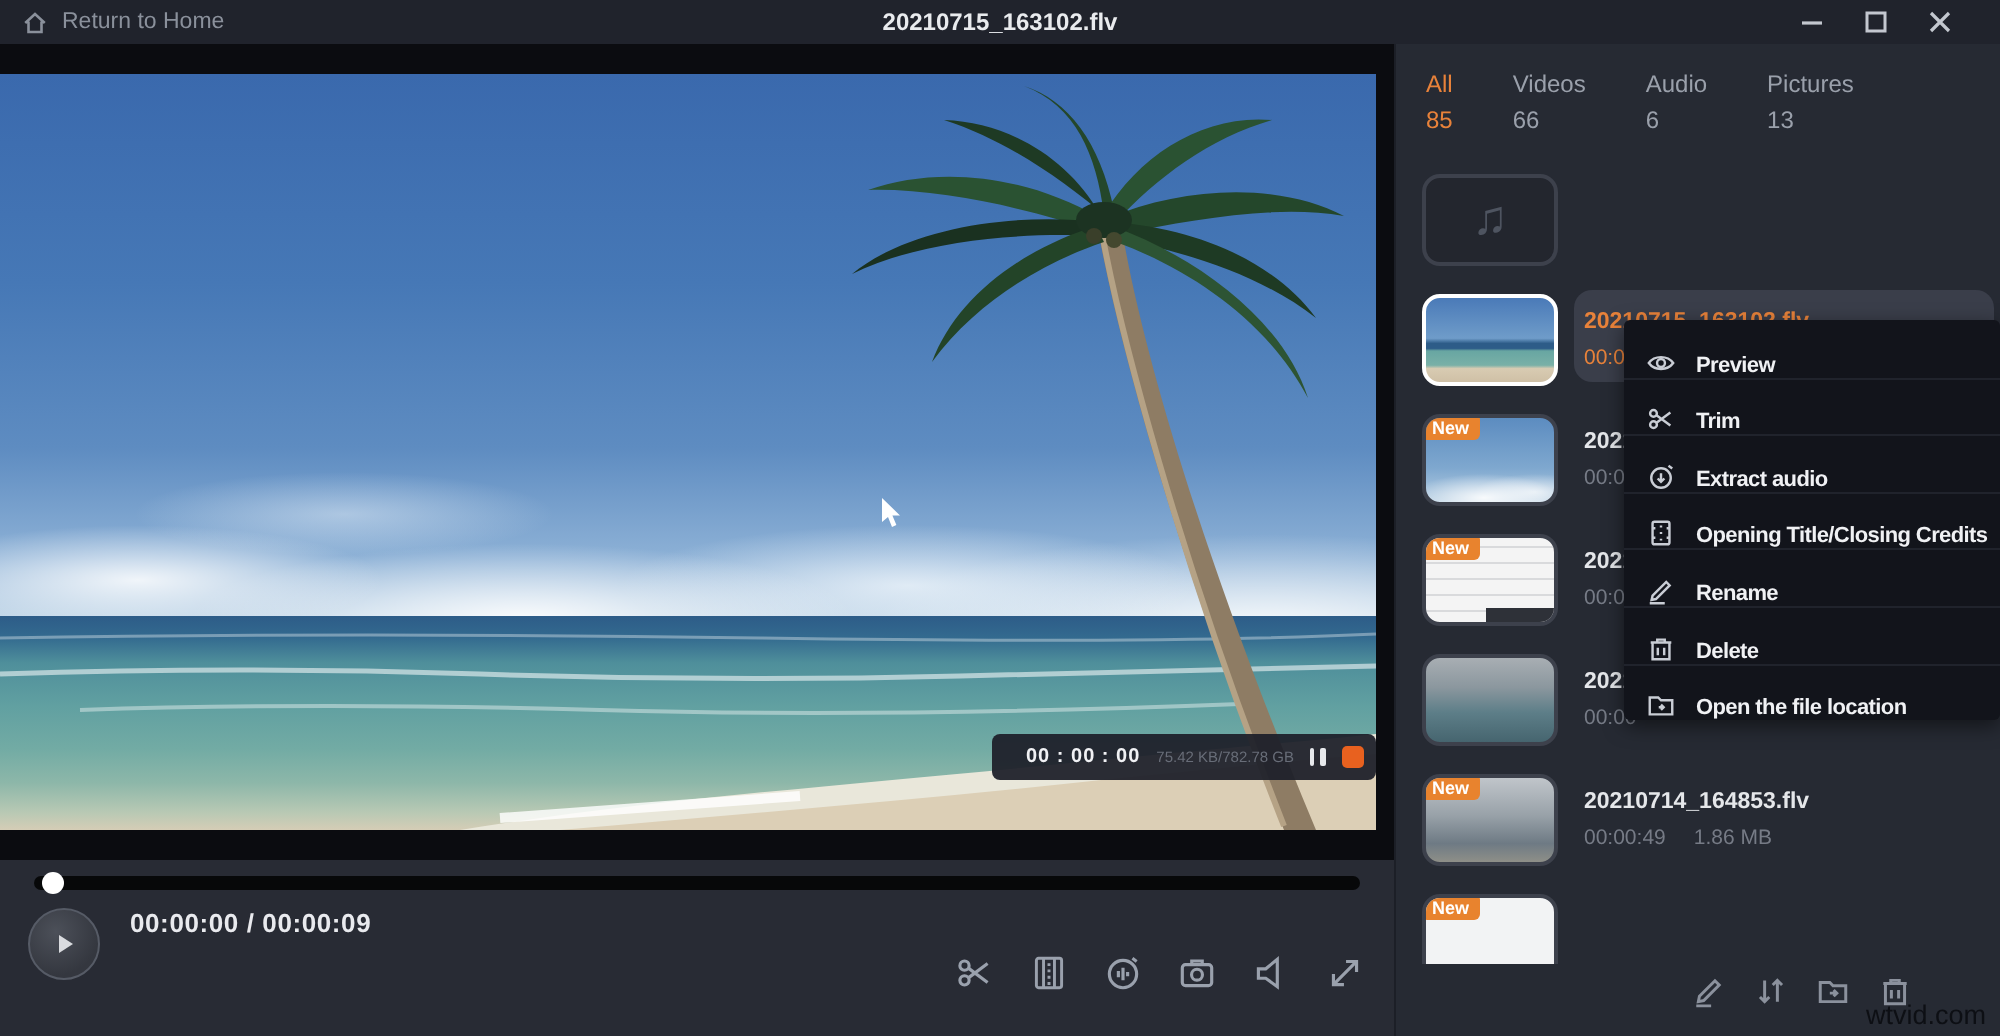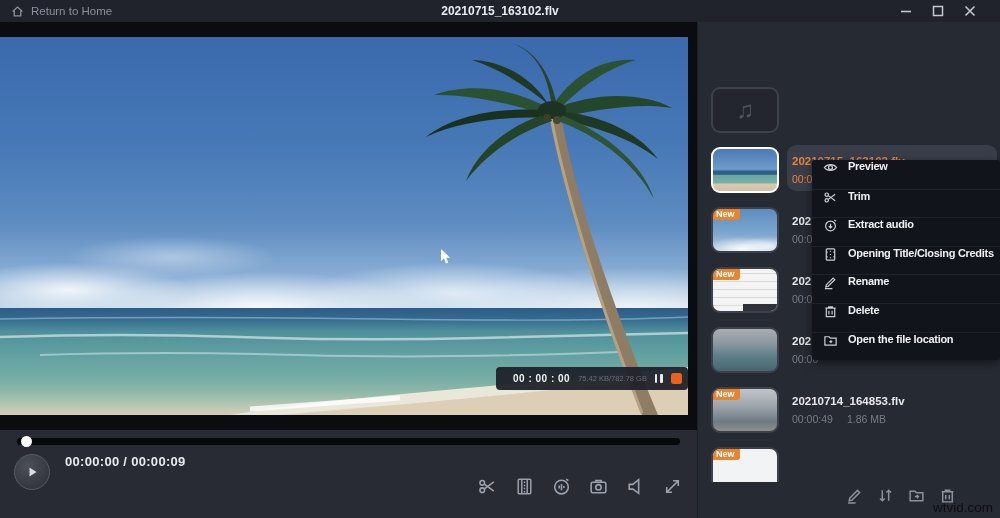--- a/index.html
+++ b/index.html
@@ -87,21 +87,21 @@
   .item-meta span:empty { display:none; }
   .list-item.selected .item-name, .list-item.selected .item-meta { color:#e8823a; }
 
   .sidebar-actions { position:absolute; right:44px; bottom:14px; display:flex; gap:14px; color:#8b919d; }
   .sidebar-actions .icon-btn { cursor:pointer; display:flex; }
   .watermark { position:absolute; right:7px; bottom:3px; color:#0d0f14; font-size:13.5px; }
 
   
   .context-menu { position:absolute; left:812px; top:160px; width:188px; background:#12141b;
     border-radius:3px; z-index:50; box-shadow:0 3px 10px rgba(0,0,0,.5); }
-  .menu-item { display:flex; align-items:flex-start; height:28.6px; cursor:pointer; }
+  .menu-item { display:flex; align-items:flex-end; height:28.6px; cursor:pointer; }
   .menu-item + .menu-item { border-top:1px solid #20232c; }
   .menu-icon { width:36px; display:flex; justify-content:center; color:#c9cdd5; flex:none; }
   .menu-label { color:#f0f1f4; font-size:11px; font-weight:bold; letter-spacing:-.3px; white-space:nowrap; }
 </style>
 </head>
 <body>
 
 <div class="app">
 
   <div class="titlebar">
@@ -227,20 +227,38 @@
               <svg width="21" height="21" viewBox="0 0 20 20" fill="none" stroke="currentColor" stroke-width="1.5">
                   <path d="M15.5 4.5 L4.5 15.5 M4.5 10.5 V15.5 H9.5 M15.5 9.5 V4.5 H10.5"></path>
                 </svg>
             </span>
           </div>
         </div>
       </div>
     </div>
 
     <div class="sidebar">
+      <div class="tabs">
+        <div class="tab active">
+          <div class="t-label">All</div>
+          <div class="t-count">85</div>
+        </div>
+        <div class="tab">
+          <div class="t-label">Videos</div>
+          <div class="t-count">66</div>
+        </div>
+        <div class="tab">
+          <div class="t-label">Audio</div>
+          <div class="t-count">6</div>
+        </div>
+        <div class="tab">
+          <div class="t-label">Pictures</div>
+          <div class="t-count">13</div>
+        </div>
+      </div>
 
       <div class="list">
 
         <div class="list-item">
           <div class="thumb music-note">
               <span>♫</span>
             </div>
         </div>
 
         <div class="list-item selected">

